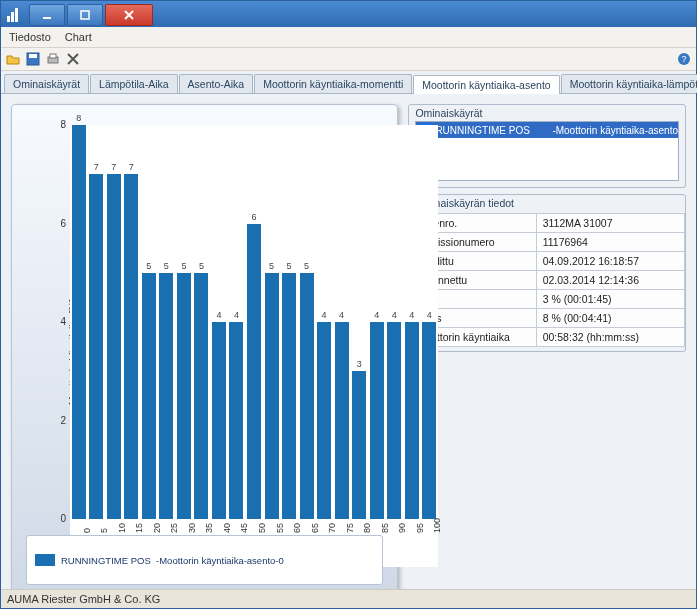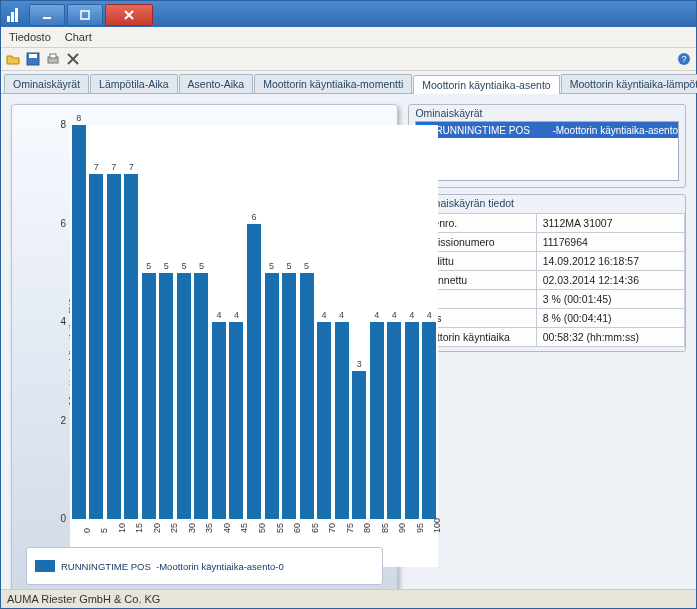--- a/index.html
+++ b/index.html
@@ -21,21 +21,21 @@
   .tab.active{background:#fff;position:relative;top:1px}
   .content{flex:1;display:flex;gap:10px;padding:10px;background:#eef2f6;overflow:hidden}
   .chart-card{width:438px;height:494px;background:linear-gradient(#f7faff,#cfd9e6);border:1px solid #b8c4d4;border-radius:4px;box-shadow:2px 2px 4px rgba(0,0,0,.25);position:relative}
   .plot{position:absolute;left:58px;top:20px;width:368px;height:442px;background:#fff;}
   .ylab{position:absolute;left:8px;top:50%;transform:translateY(-50%) rotate(-90deg);font-size:10px;color:#333}
   .ytick{position:absolute;left:40px;width:14px;text-align:right;font-size:10px;color:#333}
   .xtick{position:absolute;font-size:9px;color:#333;transform:rotate(-90deg);transform-origin:left top}
   .bars{position:absolute;left:58px;top:20px;width:368px;height:442px}
   .bar{position:absolute;bottom:0;background:#1a6fb0;width:14px}
   .barlab{position:absolute;font-size:9px;color:#444;text-align:center;width:14px}
-  .legend-box{position:absolute;left:14px;bottom:14px;right:14px;height:32px;border:1px solid #b8c4d4;border-radius:3px;background:#fff;display:flex;align-items:center;padding:2px 8px;font-size:9.5px;color:#1a3a6b}
+  .legend-box{position:absolute;left:14px;bottom:14px;right:14px;height:32px;border:1px solid #b8c4d4;border-radius:3px;background:#fff;display:flex;align-items:center;padding:8px 8px;font-size:9.5px;color:#1a3a6b}
   .legend-swatch{width:20px;height:12px;background:#1a6fb0;margin-right:6px}
   .rightcol{flex:1;display:flex;flex-direction:column;gap:6px}
   .group{border:1px solid #b0bccd;border-radius:3px;background:#eef2f6}
   .group-title{font-size:10.5px;color:#2b4560;padding:2px 6px}
   .selbox{margin:0 6px 6px 6px;border:1px solid #9fb0c6;background:#fff;height:58px;font-size:10px}
   .selrow{display:flex;align-items:center;background:#2f6bc5;color:#fff;height:16px}
   .selrow input{margin:0 3px}
   .selrow .sname{flex:0 0 117px;overflow:hidden;white-space:nowrap}
   .selrow .sdesc{flex:1;overflow:hidden;white-space:nowrap}
   .infotable{width:100%;border-collapse:collapse;font-size:10.5px;margin:2px 0 4px 0}
@@ -230,21 +230,21 @@
               <tr>
                 <td>Laitenro.</td>
                 <td>3112MA 31007</td>
               </tr>
           <tr>
                 <td>Komissionumero</td>
                 <td>11176964</td>
               </tr>
           <tr>
                 <td>Laadittu</td>
-                <td>14.09.2012 16:18:57</td>
+                <td>04.09.2012 16:18:57</td>
               </tr>
           <tr>
                 <td>Tallennettu</td>
                 <td>02.03.2014 12:14:36</td>
               </tr>
           <tr>
                 <td>Min</td>
                 <td>3 %   (00:01:45)</td>
               </tr>
           <tr>

